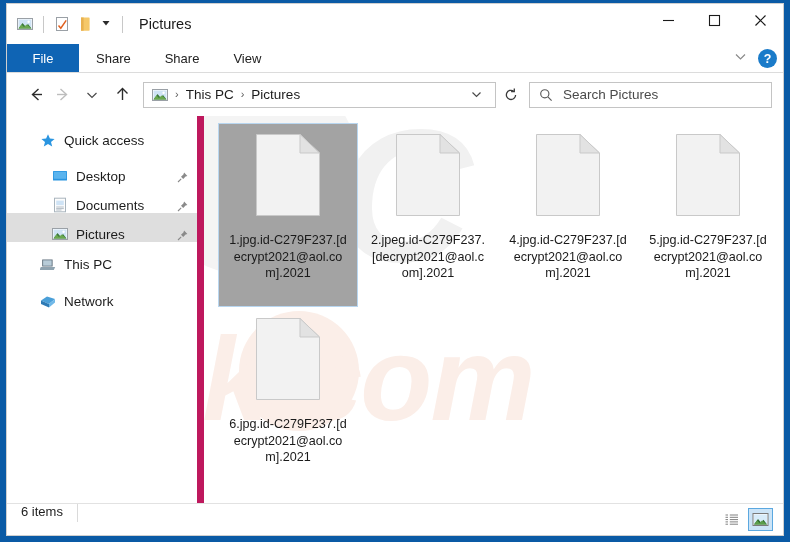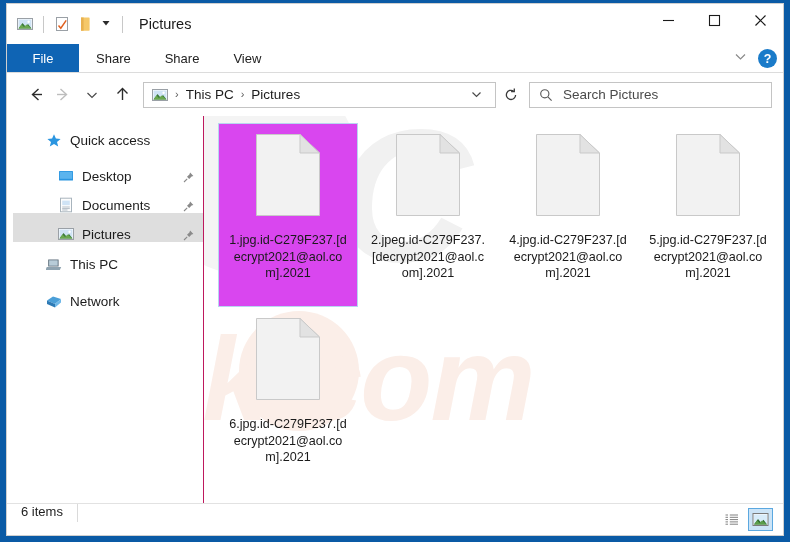--- a/index.html
+++ b/index.html
@@ -201,24 +201,23 @@
     background: #ffffff;
     position: relative;
   }
 
   
   .sidebar {
     width: 197px;
     flex: 0 0 197px;
     background: #ffffff;
     padding-top: 10px;
-    border-right: 1px solid #be185d;
+    border-right: 7px solid #be185d;
     position: relative;
     z-index: 2;
-    padding-left: 6px;
   }
   .side-item {
     height: 29px;
     display: flex;
     align-items: center;
     padding-left: 33px;
     padding-right: 8px;
     gap: 8px;
     position: relative;
   }
@@ -255,21 +254,21 @@
   .tile {
     width: 140px;
     height: 184px;
     display: flex;
     flex-direction: column;
     align-items: center;
     padding-top: 10px;
     border: 1px solid transparent;
   }
   .tile.selected {
-    background: #d946ef;
+    background: #a3a3a3;
     border: 1px solid #b8d6f0;
   }
   .tile-icon { margin-bottom: 12px; }
   .tile-label {
     font-size: 12.6px;
     line-height: 16.5px;
     color: #1a1a1a;
     text-align: center;
     width: 118px;
     word-break: break-all;

